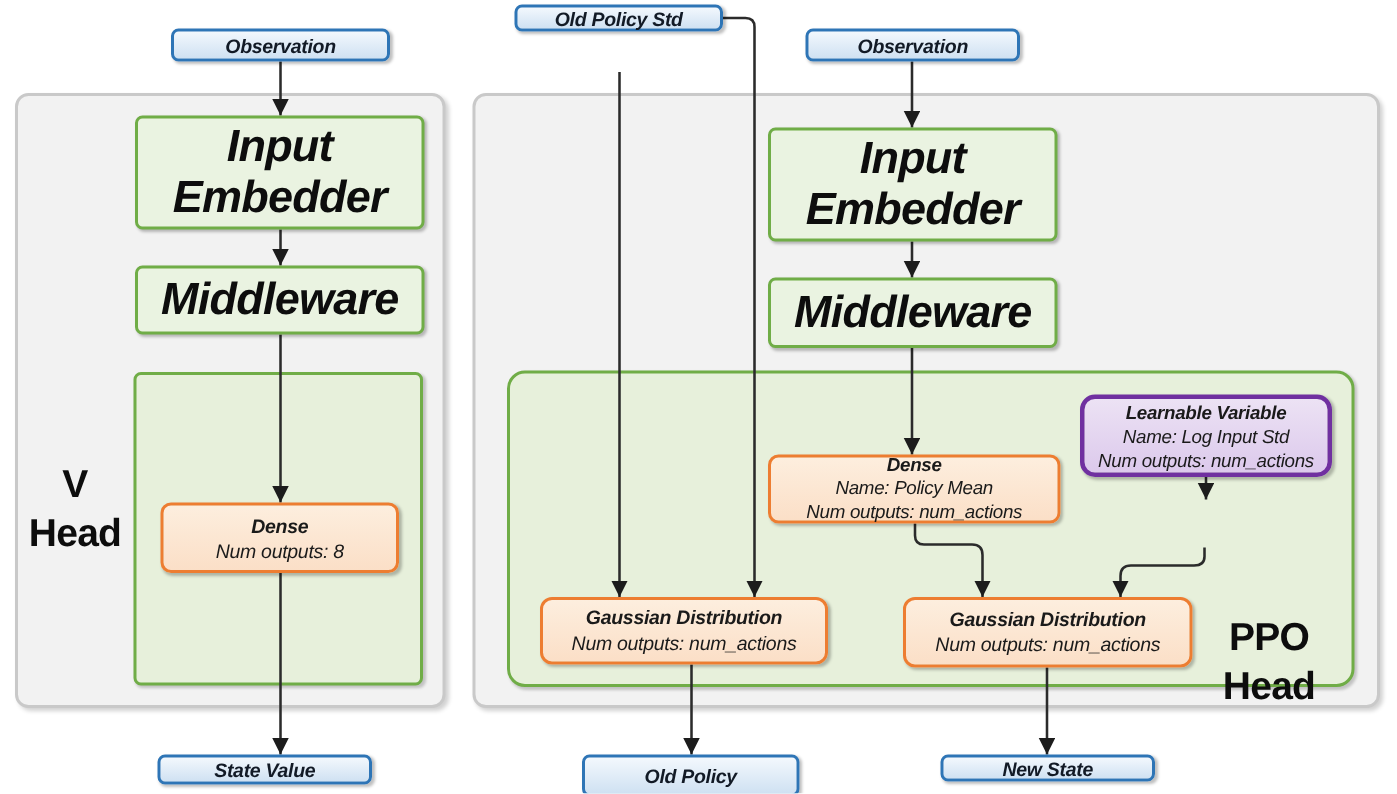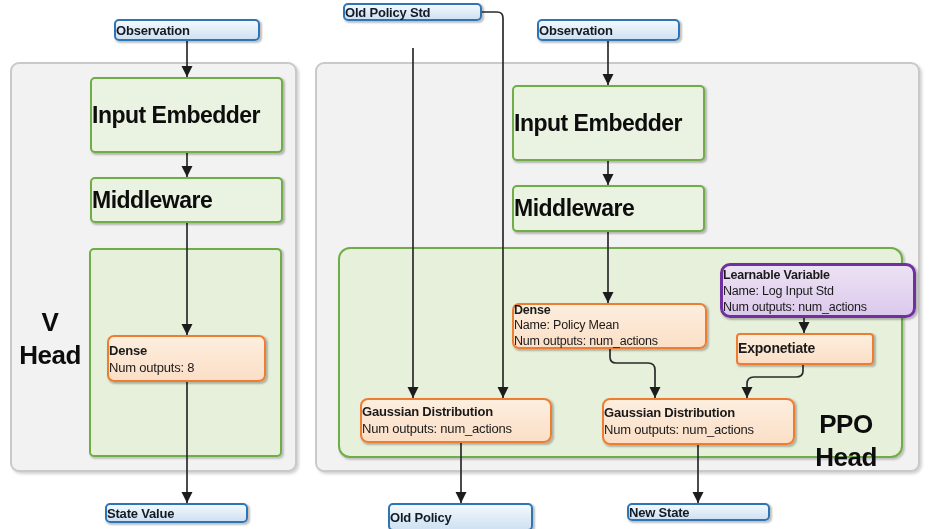--- a/index.html
+++ b/index.html
@@ -16,31 +16,32 @@
     box-shadow:1.5px 1.5px 2px rgba(0,0,0,.2);z-index:2;
   }
   .panel-label{
     position:absolute;z-index:3;text-align:center;font-weight:bold;font-size:26px;
     line-height:33px;color:#0d0d0d;letter-spacing:-0.5px;
   }
   .panel-label span{display:block;}
   svg.wires{position:absolute;left:0;top:0;z-index:4;}
   .node{
     position:absolute;box-sizing:border-box;display:flex;flex-direction:column;
-    align-items:flex-start;justify-content:center;text-align:center;z-index:5;
+    align-items:center;justify-content:center;text-align:center;z-index:5;
     box-shadow:1.5px 1.5px 2px rgba(0,0,0,.25);
+    font-style:italic;
   }
   .blue{
     border:2.5px solid #2e75b6;border-radius:5px;
     background:linear-gradient(#f3f8fd,#cfe1f2);
     font-weight:bold;font-size:13px;color:#121a26;letter-spacing:-0.2px;
   }
   .green{
     border:2.5px solid #70ad47;border-radius:5px;background:#eaf3e1;
-    font-weight:bold;font-size:23px;color:#0d0d0d;letter-spacing:-0.5px;
+    font-weight:bold;font-size:30px;color:#0d0d0d;letter-spacing:-0.5px;
   }
   .orange{
     border:2.5px solid #ed7d31;background:linear-gradient(#fdeede,#fbdfc7);
     font-size:12.5px;line-height:15.5px;letter-spacing:-0.2px;
   }
   .purple{
     border:3px solid #7030a0;border-radius:10px;
     background:linear-gradient(#ece2f4,#dcc9ec);
     font-size:12.5px;line-height:16px;letter-spacing:-0.2px;
   }
@@ -117,27 +118,24 @@
     <span>Input Embedder</span>
   </div>
   <div class="node green" style="left:512px;top:185px;width:193px;height:47px;">
     <span>Middleware</span>
   </div>
   <div class="node orange" style="left:512px;top:303px;width:195px;height:46px;border-radius:7px;">
     <span class="t">Dense</span>
     <span>Name: Policy Mean</span>
     <span>Num outputs: num_actions</span>
   </div>
-  <div class="node purple" style="left:720px;top:263px;width:196px;height:55px;">
+  <div class="node purple" style="left:720px;top:263px;width:168px;height:55px;">
     <span class="t">Learnable Variable</span>
     <span>Name: Log Input Std</span>
     <span>Num outputs: num_actions</span>
-  </div>
-  <div class="node orange" style="left:736px;top:333px;width:138px;height:32px;border-radius:4px;font-size:14px;">
-    <span class="t">Exponetiate</span>
   </div>
   <div class="node orange" style="left:360px;top:398px;width:192px;height:45px;border-radius:8px;font-size:13px;line-height:16.5px;">
     <span class="t">Gaussian Distribution</span>
     <span>Num outputs: num_actions</span>
   </div>
   <div class="node orange" style="left:602px;top:398px;width:193px;height:47px;border-radius:8px;font-size:13px;line-height:16.5px;">
     <span class="t">Gaussian Distribution</span>
     <span>Num outputs: num_actions</span>
   </div>
   <div class="node blue" style="left:388px;top:503px;width:145px;height:28px;">

